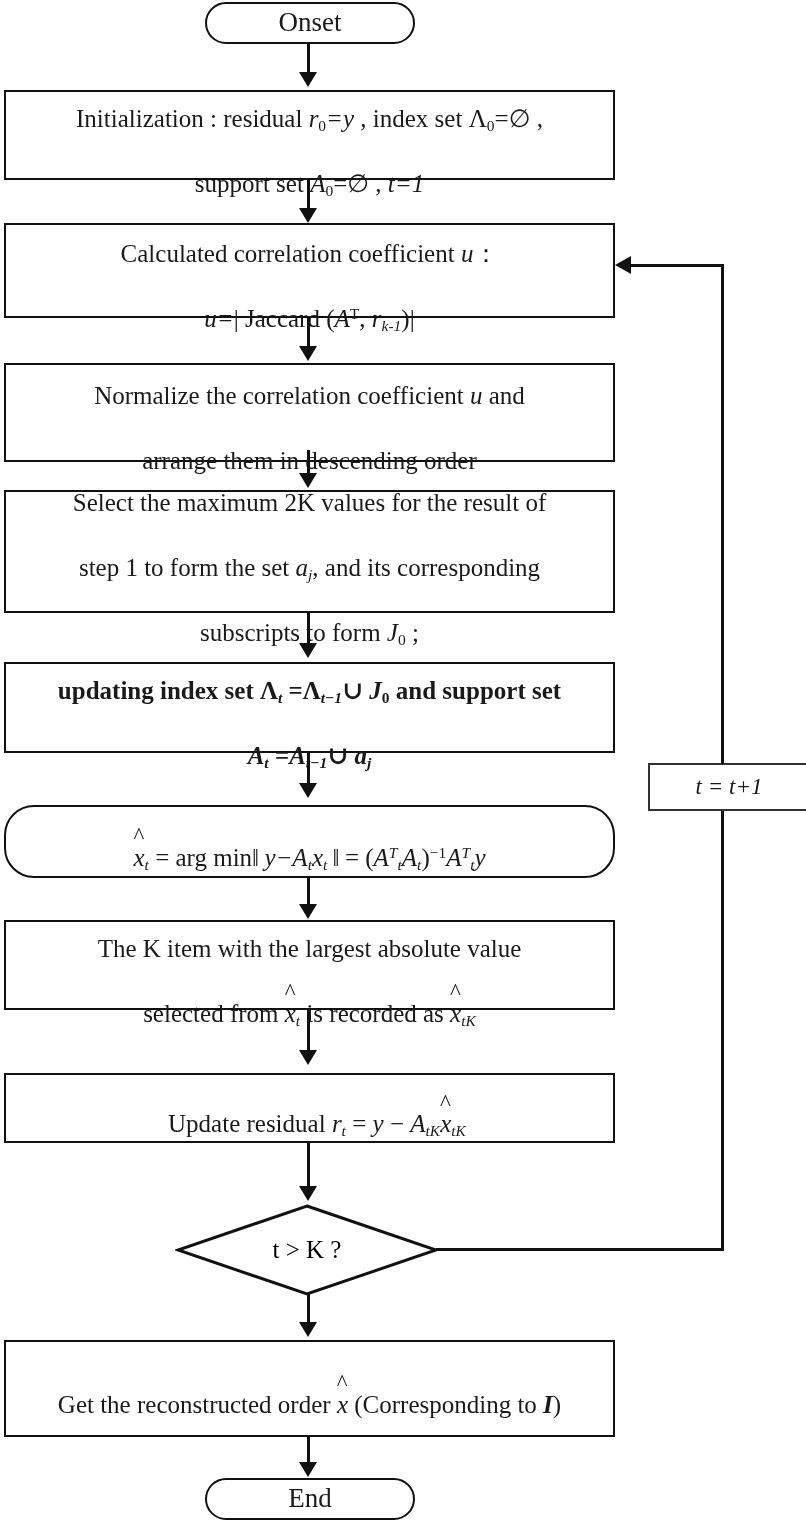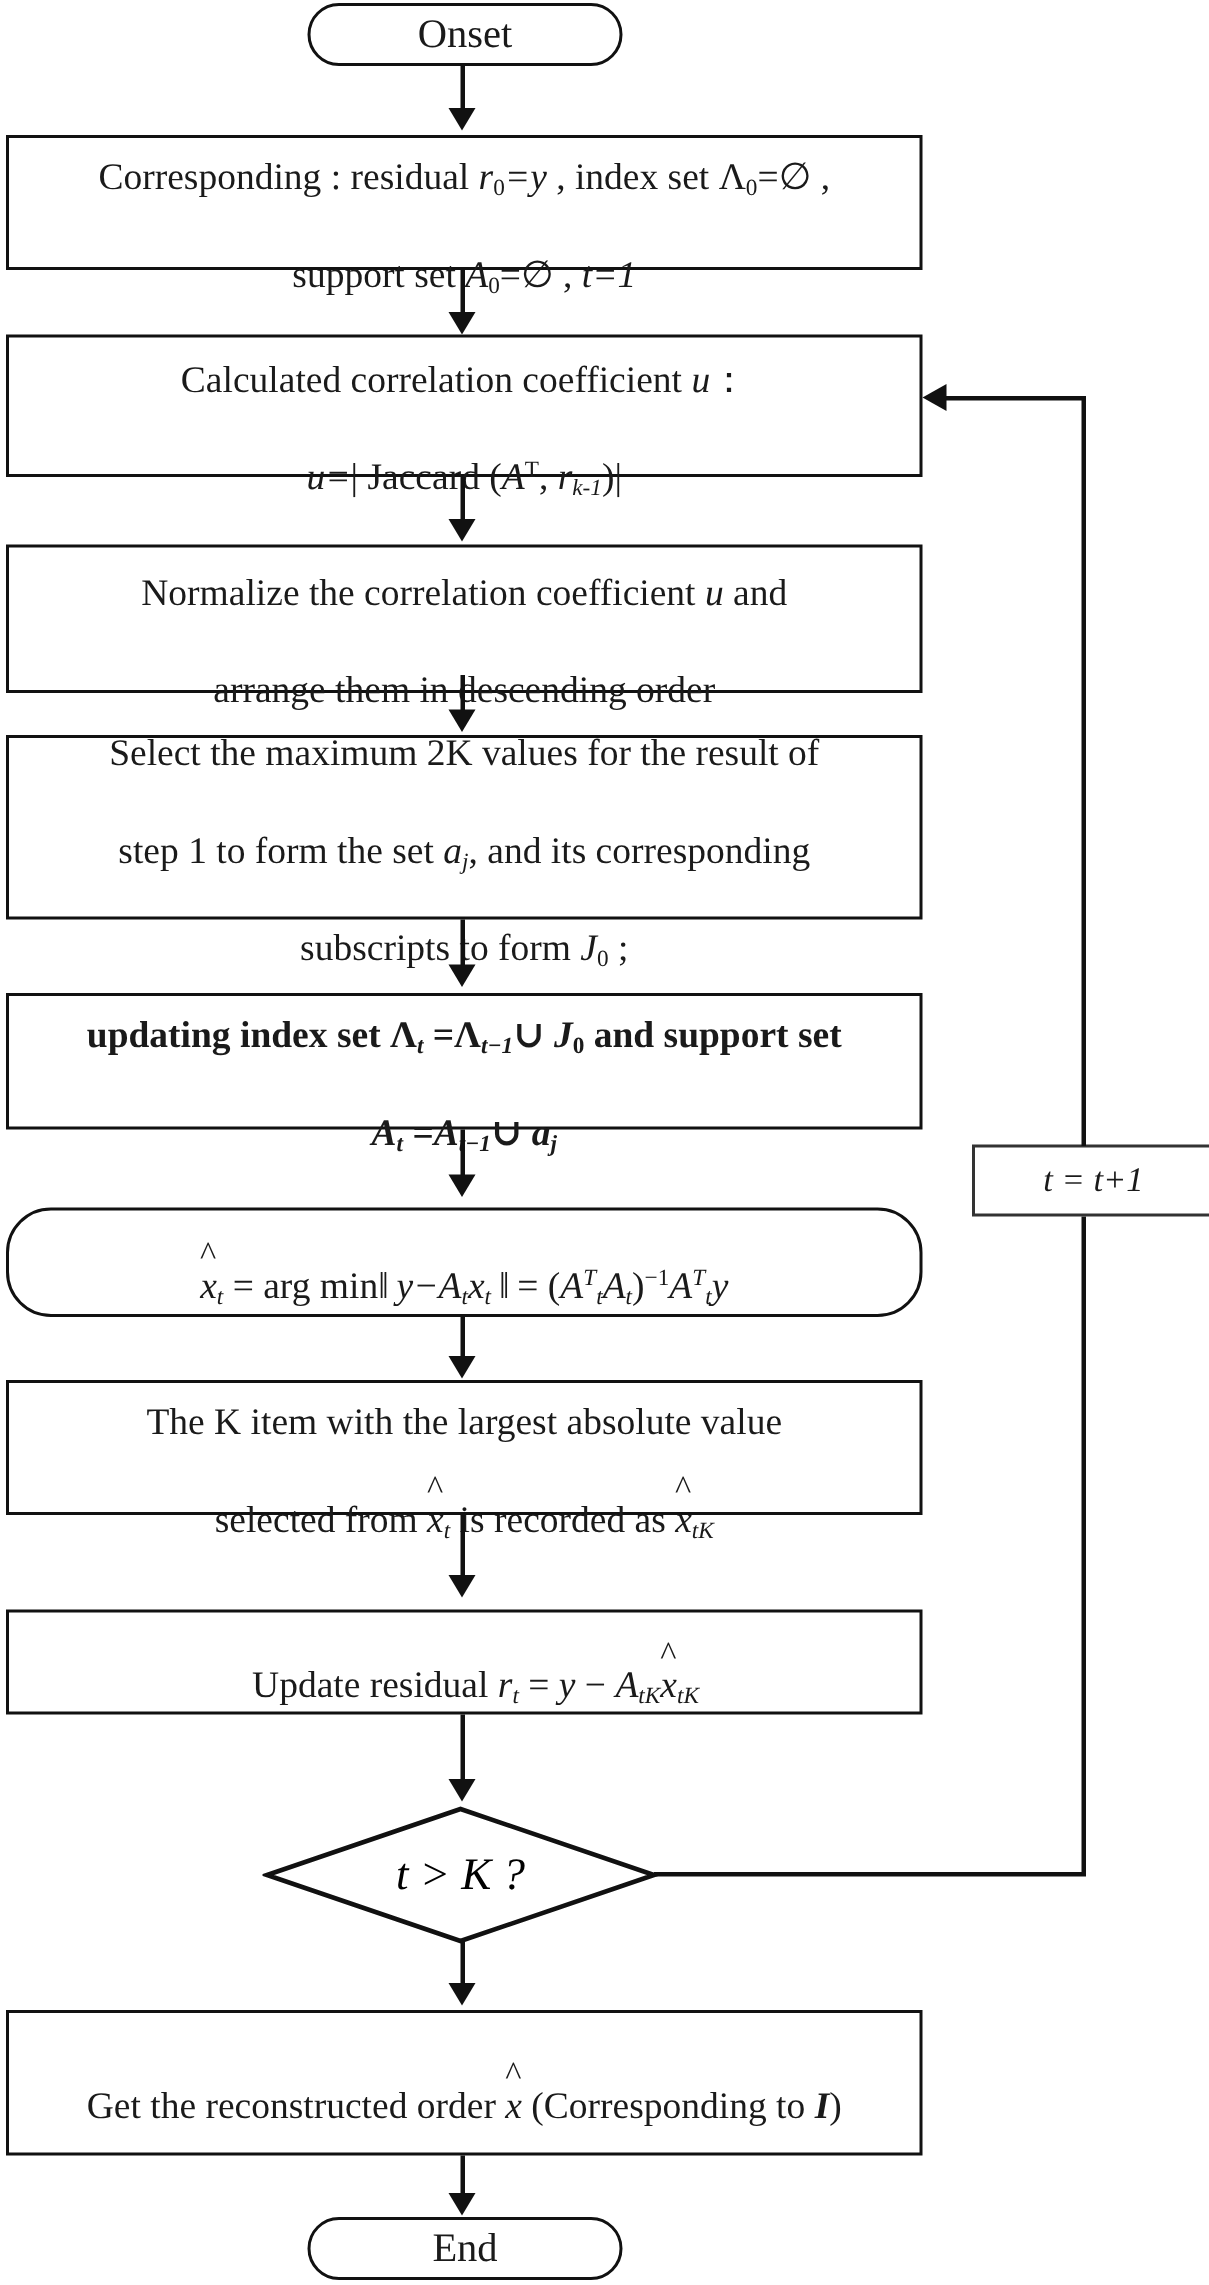--- a/index.html
+++ b/index.html
@@ -54,22 +54,21 @@
   .decision {
     position: absolute;
     display: flex;
     align-items: center;
     justify-content: center;
   }
   .decision svg { position: absolute; left: 0; top: 0; }
   .decision .txt {
     position: relative;
     z-index: 2;
-    font-size: 30px;
-    font-style: italic;
+    font-size: 25px;
   }
 
   
   .vline, .hline {
     position: absolute;
     background: #111111;
   }
   .vline { width: 2.5px; }
   .hline { height: 2.5px; }
   .arrow-down {
@@ -121,21 +120,21 @@
 
   <div class="node terminal" style="left:205px; top:2px; width:210px; height:42px;">
     <span class="txt">Onset</span>
   </div>
 
   <div class="vline" style="left:307px; top:44px; height:30px;"></div>
   <div class="arrow-down" style="left:299px; top:72px;"></div>
 
   <div class="node process" style="left:4px; top:90px; width:611px; height:90px;">
     <span class="txt">
-      <span>Corresponding : residual </span><span class="mi">r</span><sub class="mu">0</sub><span class="mi">=y</span><span> ,  index set </span><span class="mu">Λ</span><sub class="mu">0</sub><span class="mu">=∅</span><span> ,</span><br>
+      <span>Initialization : residual </span><span class="mi">r</span><sub class="mu">0</sub><span class="mi">=y</span><span> ,  index set </span><span class="mu">Λ</span><sub class="mu">0</sub><span class="mu">=∅</span><span> ,</span><br>
       <span>support set </span><span class="mi">A</span><sub class="mu">0</sub><span class="mu">=∅</span><span> ,  </span><span class="mi">t=1</span>
     </span>
   </div>
 
   <div class="vline" style="left:307px; top:180px; height:30px;"></div>
   <div class="arrow-down" style="left:299px; top:208px;"></div>
 
   <div class="node process" style="left:4px; top:223px; width:611px; height:95px;">
     <span class="txt">
       <span>Calculated correlation coefficient </span><span class="mi">u</span><span>：</span><br>

